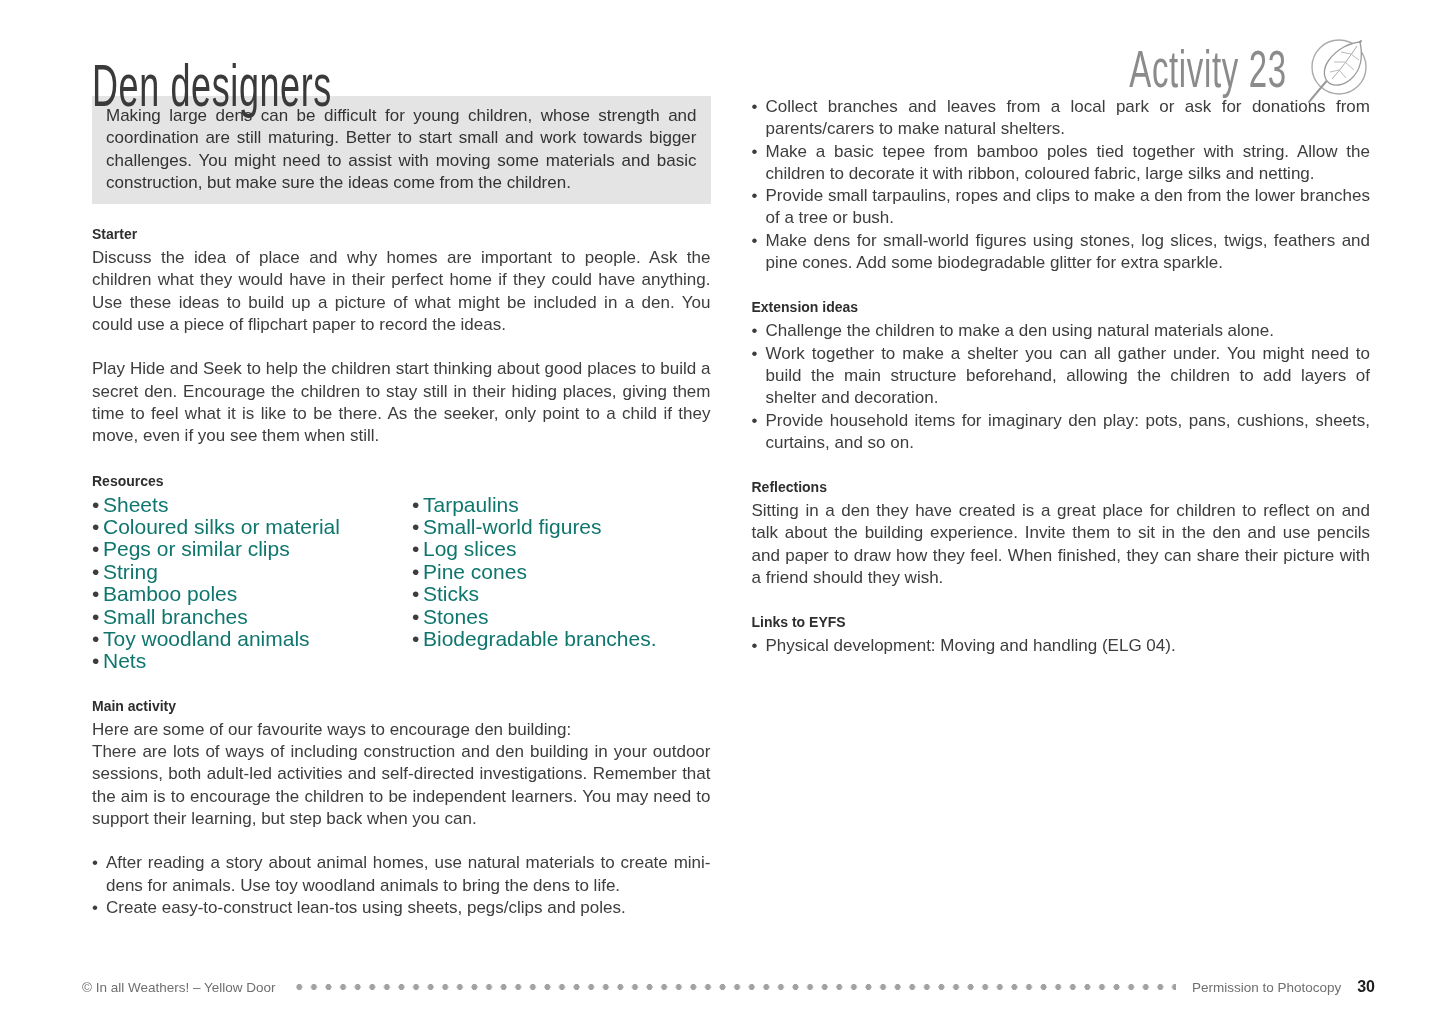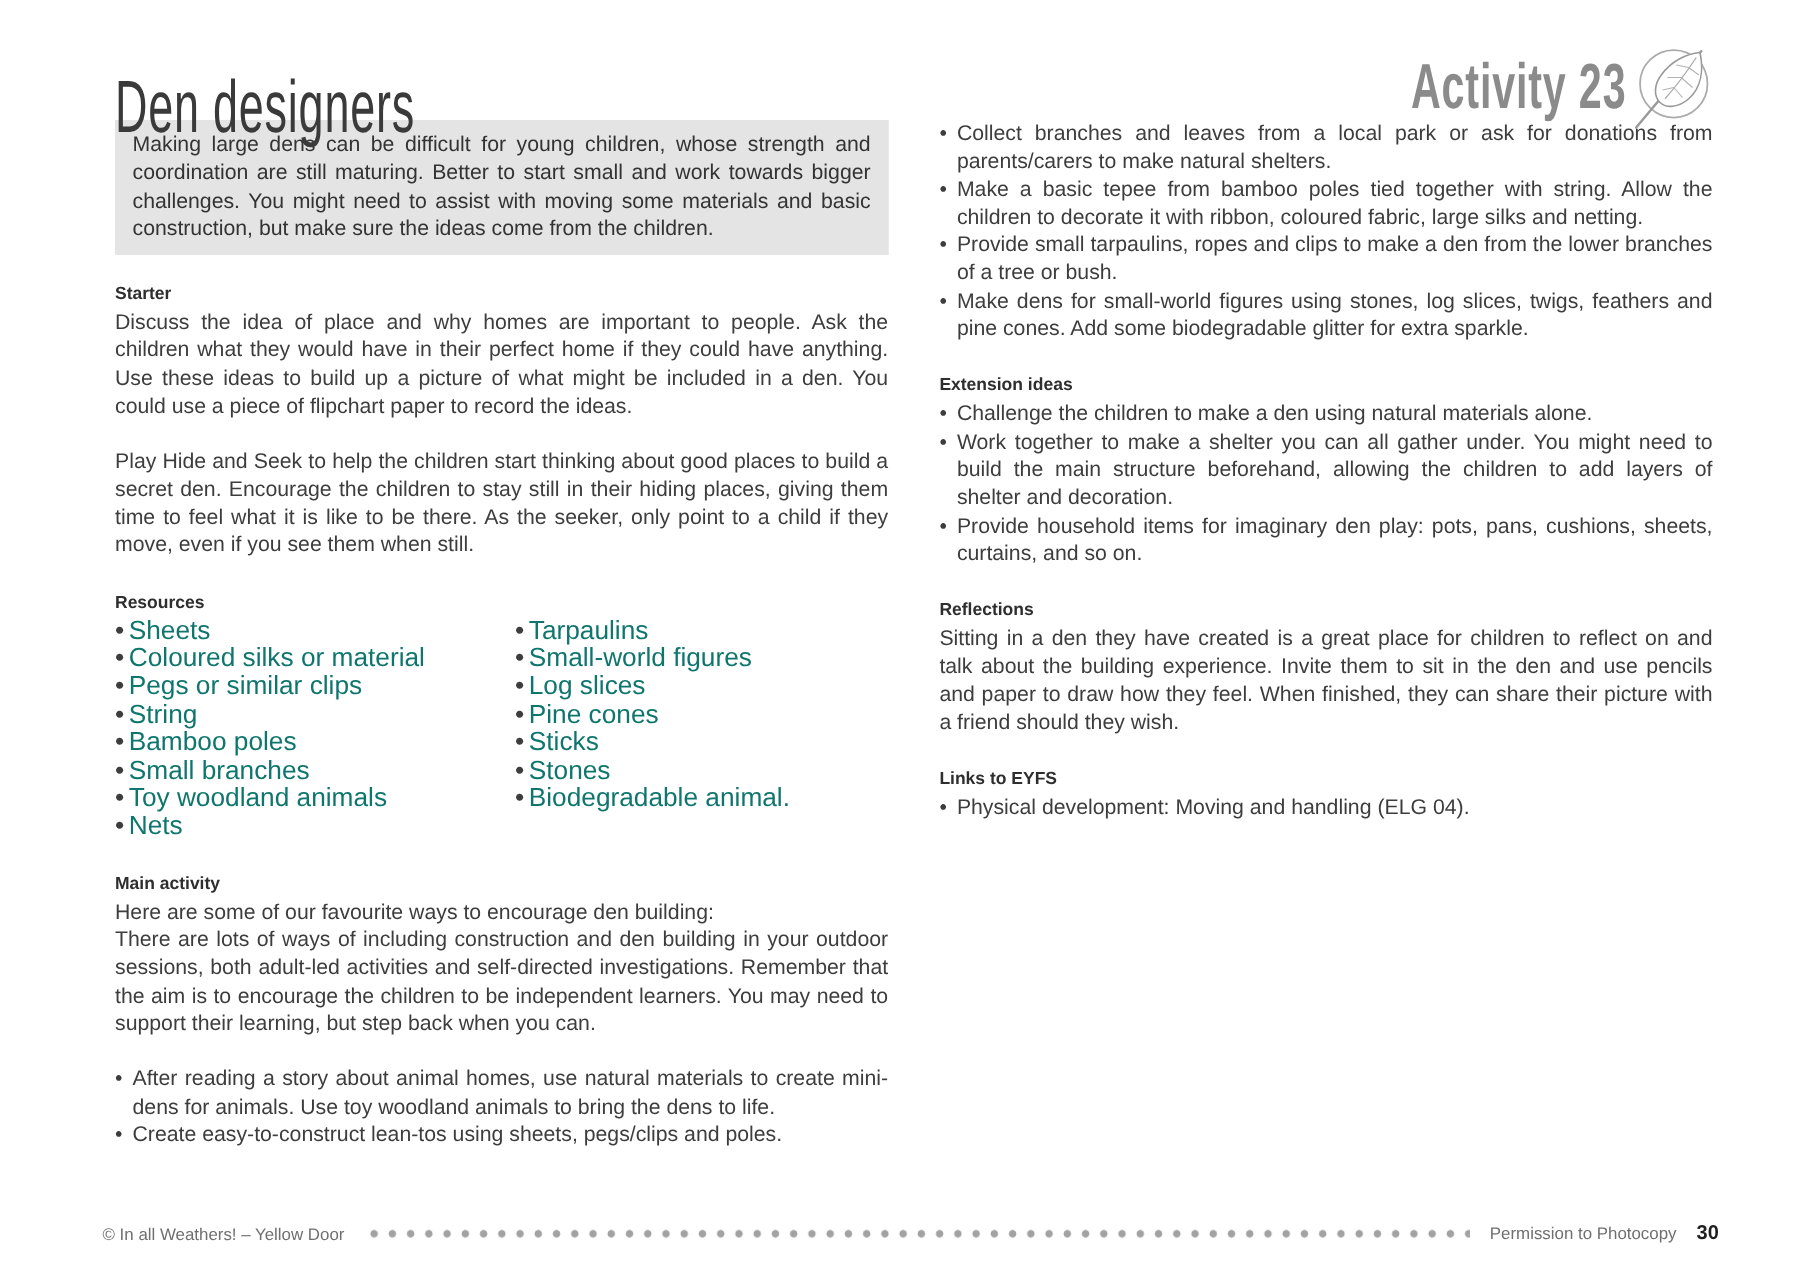--- a/index.html
+++ b/index.html
@@ -32,21 +32,21 @@
     font-size: 58px;
     letter-spacing: 1px;
     color: #3a3a3a;
     transform: scale(0.62, 1.02);
     transform-origin: left bottom;
     white-space: nowrap;
   }
   .activity-wrap {
     display: flex;
     align-items: center;
-    font-weight: bold;
+    gap: 14px;
   }
   .activity-label {
     display: inline-block;
     font-size: 50px;
     letter-spacing: 1px;
     color: #8b8b8b;
     transform: scale(0.66, 1.02);
     transform-origin: right bottom;
     white-space: nowrap;
   }
@@ -203,21 +203,21 @@
             <li>Toy woodland animals</li>
             <li>Nets</li>
           </ul>
         <ul class="res c2">
             <li>Tarpaulins</li>
             <li>Small-world figures</li>
             <li>Log slices</li>
             <li>Pine cones</li>
             <li>Sticks</li>
             <li>Stones</li>
-            <li>Biodegradable animal.</li>
+            <li>Biodegradable branches.</li>
           </ul>
       </div>
 
       <h2 class="sec">Main activity</h2>
       <p class="body no-just">Here are some of our favourite ways to encourage den building:</p>
       <p class="body">There are lots of ways of including construction and den building in your outdoor sessions, both adult-led activities and self-directed investigations. Remember that the aim is to encourage the children to be independent learners. You may need to support their learning, but step back when you can.</p>
       <ul class="bullets">
           <li>After reading a story about animal homes, use natural materials to create mini-dens for animals. Use toy woodland animals to bring the dens to life.</li>
           <li>Create easy-to-construct lean-tos using sheets, pegs/clips and poles.</li>
         </ul>

